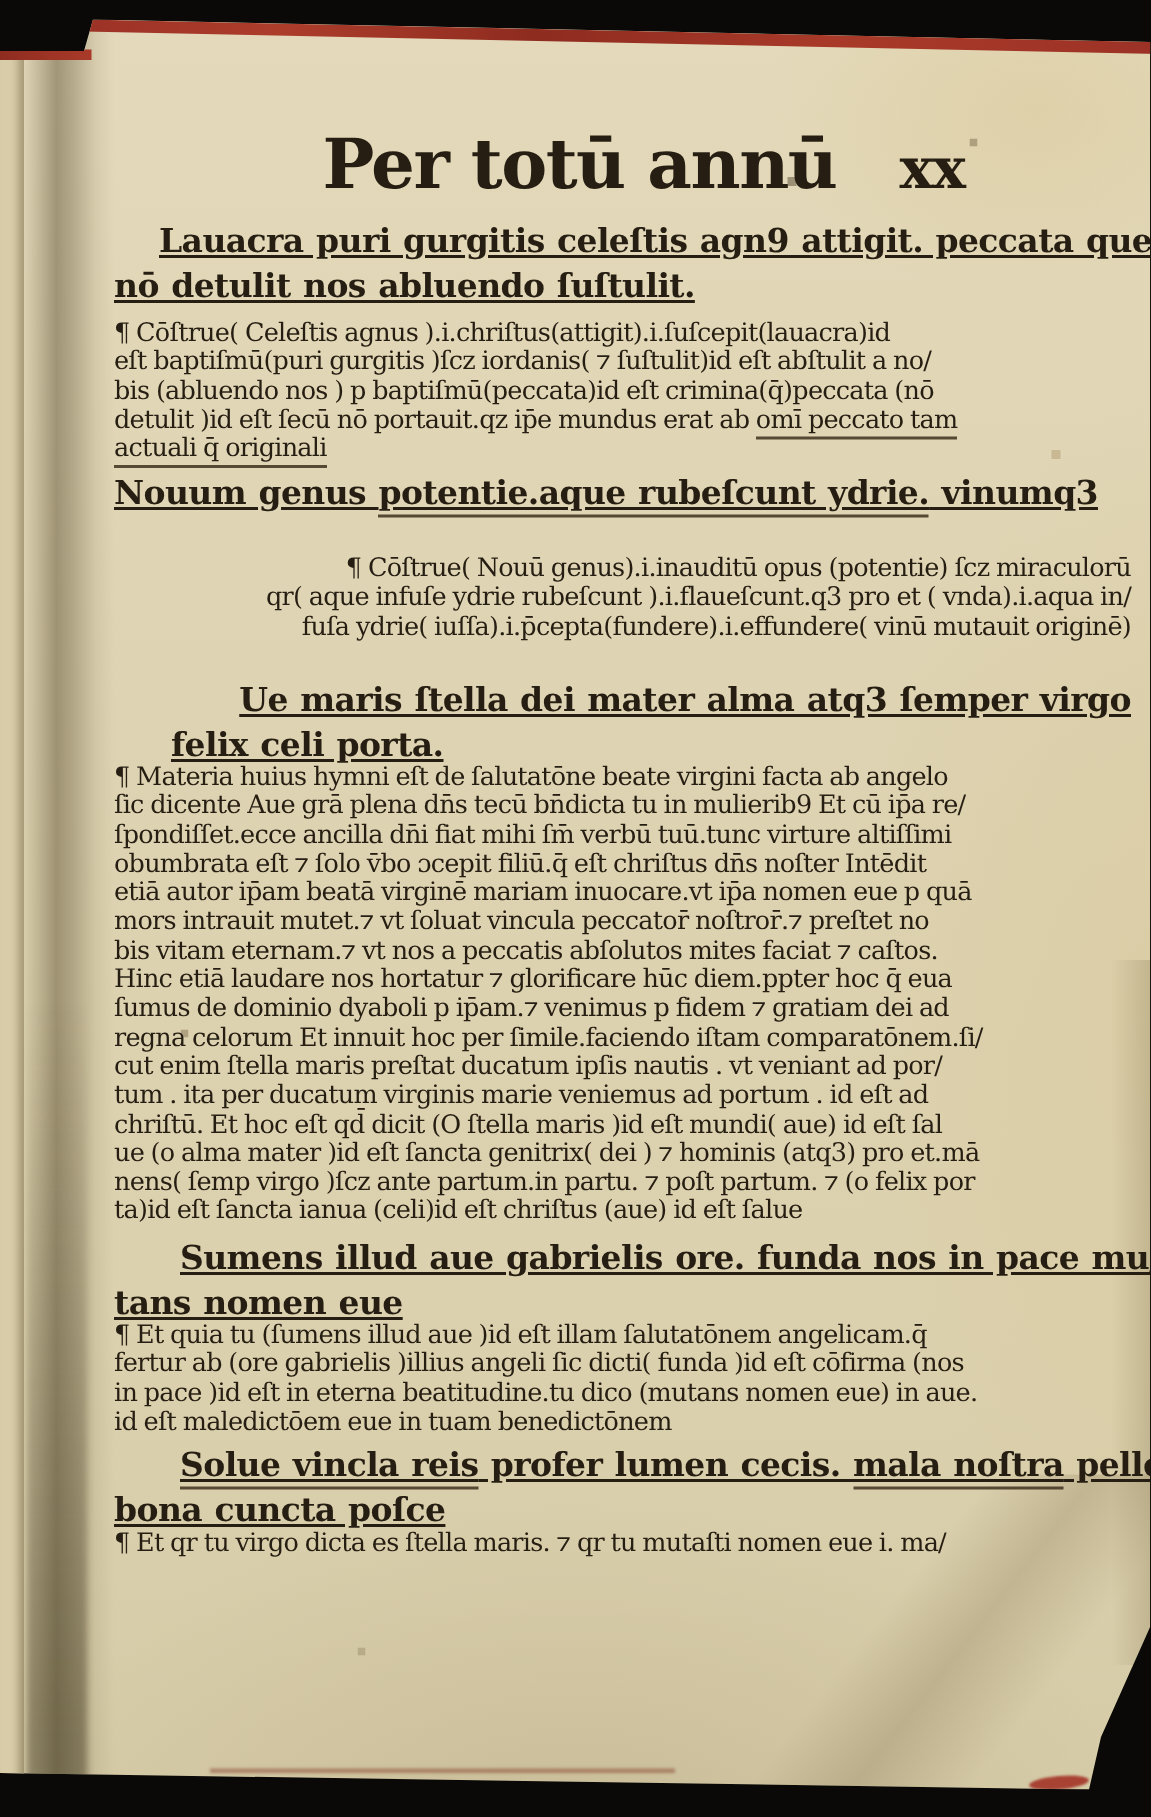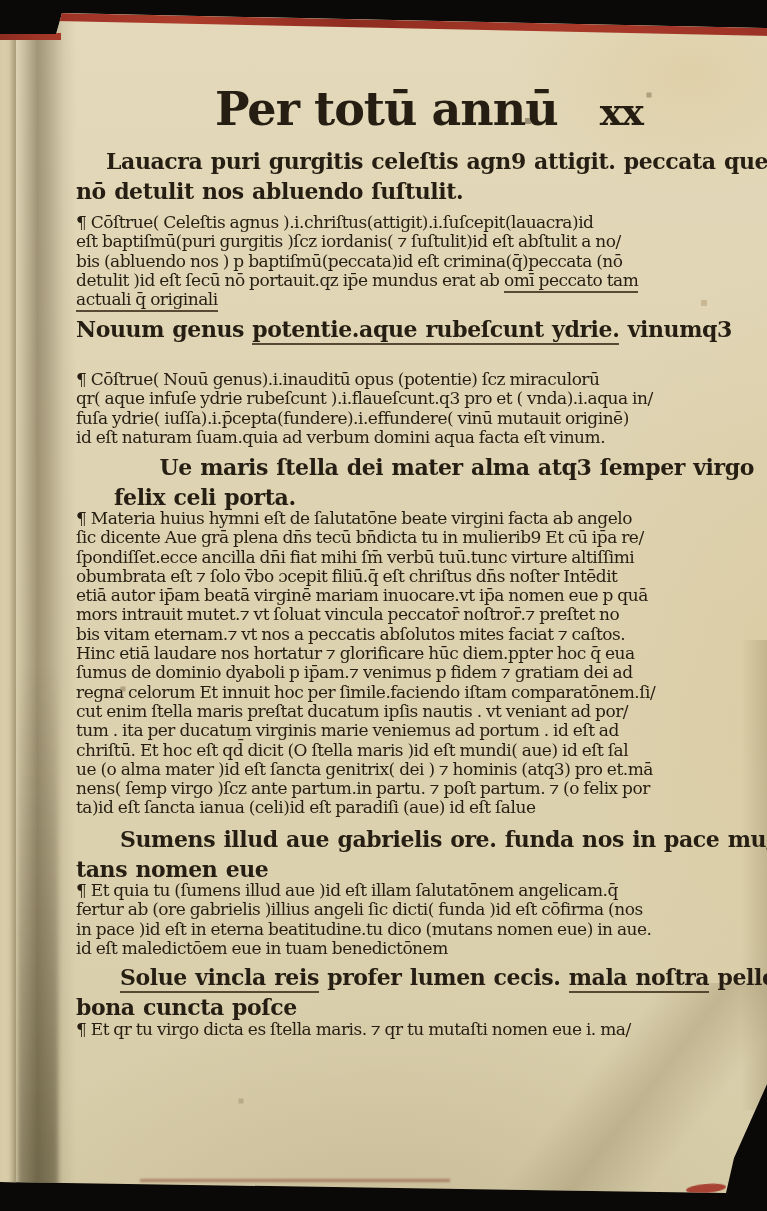--- a/index.html
+++ b/index.html
@@ -43,29 +43,29 @@
                    122px 688px 0 1.5px rgba(92,72,46,.35),
                    703px 302px 0 2px rgba(140,110,60,.28),
                    240px 1100px 0 1.5px rgba(100,82,50,.25);}
   
   #text-column{position:absolute;left:76px;top:0;width:678px;color:#261e12;}
   .header{position:absolute;top:82px;left:0;width:100%;display:flex;
         justify-content:center;align-items:baseline;gap:42px;transform:translateX(14px);
         font-size:46px;font-weight:700;letter-spacing:-1px;}
   .header .folio{font-size:38px;}
   .block{position:absolute;left:0;width:100%;}
-  .lemma{font-size:22px;line-height:30px;font-weight:700;letter-spacing:-.4px;word-spacing:1px;}
+  .lemma{font-size:22px;line-height:30px;font-weight:700;letter-spacing:-.4px;word-spacing:1px;text-decoration:underline;}
   .gloss{font-size:17px;line-height:19.3px;font-weight:400;letter-spacing:-.5px;word-spacing:-.5px;}
   .line{white-space:nowrap;}
   .u{border-bottom:2.5px solid rgba(62,48,28,.85);padding-bottom:1px;}
   
   #blk-verse-lauacra{top:146px;} #blk-verse-lauacra .line:nth-child(1){text-indent:30px;}
   #blk-gloss-lauacra{top:213px;}
   #blk-verse-nouum{top:314px;}
-  #blk-gloss-nouum{top:370px;}
+  #blk-gloss-nouum{top:370px;text-align:right;}
   #blk-verse-ave{top:452px;} #blk-verse-ave .line:nth-child(1){margin-left:68px;text-align:right;}
                              #blk-verse-ave .line:nth-child(2){margin-left:38px;}
   #blk-gloss-ave{top:509px;}
   #blk-verse-sumens{top:824px;} #blk-verse-sumens .line:nth-child(1){text-indent:44px;}
   #blk-gloss-sumens{top:881px;}
   #blk-verse-solue{top:962px;} #blk-verse-solue .line:nth-child(1){text-indent:44px;}
   #blk-gloss-solue{top:1020px;}
 </style>
 </head>
 <body>
@@ -100,21 +100,20 @@
           <div class="line"><span>detulit )id eſt ſecū nō portauit.qz ip̄e mundus erat ab </span><span class="u">omī peccato tam</span></div>
           <div class="line"><span class="u">actuali q̄ originali</span></div>
         </div>
         <div class="block lemma" id="blk-verse-nouum">
           <div class="line"><span>Nouum genus </span><span class="u">potentie.aque rubeſcunt ydrie.</span><span> vinumq3</span></div>
         </div>
         <div class="block gloss" id="blk-gloss-nouum">
           <div class="line"><span>¶ Cōſtrue( Nouū genus).i.inauditū opus (potentie) ſcz miraculorū</span></div>
           <div class="line"><span>qr( aque infuſe ydrie rubeſcunt ).i.flaueſcunt.q3 pro et ( vnda).i.aqua in/</span></div>
           <div class="line"><span>fuſa ydrie( iuſſa).i.p̄cepta(fundere).i.effundere( vinū mutauit originē)</span></div>
-          <div class="line"><span>id eſt naturam ſuam.quia ad verbum domini aqua facta eſt vinum.</span></div>
         </div>
         <div class="block lemma" id="blk-verse-ave">
           <div class="line"><span>Ue maris ſtella dei mater alma atq3 ſemper virgo</span></div>
           <div class="line"><span>felix celi porta.</span></div>
         </div>
         <div class="block gloss" id="blk-gloss-ave">
           <div class="line"><span>¶ Materia huius hymni eſt de ſalutatōne beate virgini facta ab angelo</span></div>
           <div class="line"><span>ſic dicente Aue grā plena dn̄s tecū bn̄dicta tu in mulierib9 Et cū ip̄a re/</span></div>
           <div class="line"><span>ſpondiſſet.ecce ancilla dn̄i fiat mihi ſm̄ verbū tuū.tunc virture altiſſimi</span></div>
           <div class="line"><span>obumbrata eſt ⁊ ſolo v̄bo ɔcepit filiū.q̄ eſt chriſtus dn̄s noſter Intēdit</span></div>
@@ -122,21 +121,21 @@
           <div class="line"><span>mors intrauit mutet.⁊ vt ſoluat vincula peccator̄ noſtror̄.⁊ preſtet no</span></div>
           <div class="line"><span>bis vitam eternam.⁊ vt nos a peccatis abſolutos mites faciat ⁊ caſtos.</span></div>
           <div class="line"><span>Hinc etiā laudare nos hortatur ⁊ glorificare hūc diem.ppter hoc q̄ eua</span></div>
           <div class="line"><span>ſumus de dominio dyaboli p ip̄am.⁊ venimus p fidem ⁊ gratiam dei ad</span></div>
           <div class="line"><span>regna celorum Et innuit hoc per ſimile.faciendo iſtam comparatōnem.ſi/</span></div>
           <div class="line"><span>cut enim ſtella maris preſtat ducatum ipſis nautis . vt veniant ad por/</span></div>
           <div class="line"><span>tum . ita per ducatum virginis marie veniemus ad portum . id eſt ad</span></div>
           <div class="line"><span>chriſtū. Et hoc eſt qd̄ dicit (O ſtella maris )id eſt mundi( aue) id eſt ſal</span></div>
           <div class="line"><span>ue (o alma mater )id eſt ſancta genitrix( dei ) ⁊ hominis (atq3) pro et.mā</span></div>
           <div class="line"><span>nens( ſemp virgo )ſcz ante partum.in partu. ⁊ poſt partum. ⁊ (o felix por</span></div>
-          <div class="line"><span>ta)id eſt ſancta ianua (celi)id eſt paradiſi (aue) id eſt ſalue</span></div>
+          <div class="line"><span>ta)id eſt ſancta ianua (celi)id eſt chriſtus (aue) id eſt ſalue</span></div>
         </div>
         <div class="block lemma" id="blk-verse-sumens">
           <div class="line"><span>Sumens illud aue gabrielis ore. funda nos in pace mu/</span></div>
           <div class="line"><span>tans nomen eue</span></div>
         </div>
         <div class="block gloss" id="blk-gloss-sumens">
           <div class="line"><span>¶ Et quia tu (ſumens illud aue )id eſt illam ſalutatōnem angelicam.q̄</span></div>
           <div class="line"><span>fertur ab (ore gabrielis )illius angeli ſic dicti( funda )id eſt cōfirma (nos</span></div>
           <div class="line"><span>in pace )id eſt in eterna beatitudine.tu dico (mutans nomen eue) in aue.</span></div>
           <div class="line"><span>id eſt maledictōem eue in tuam benedictōnem</span></div>

